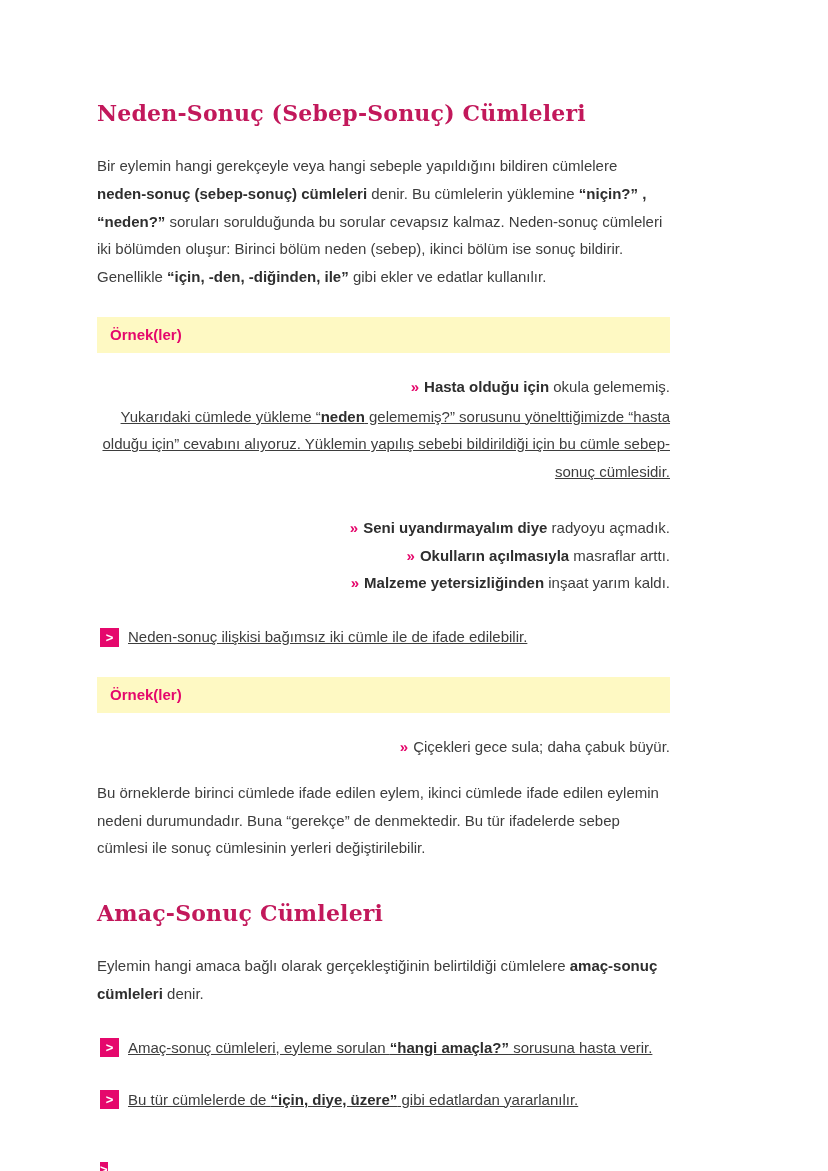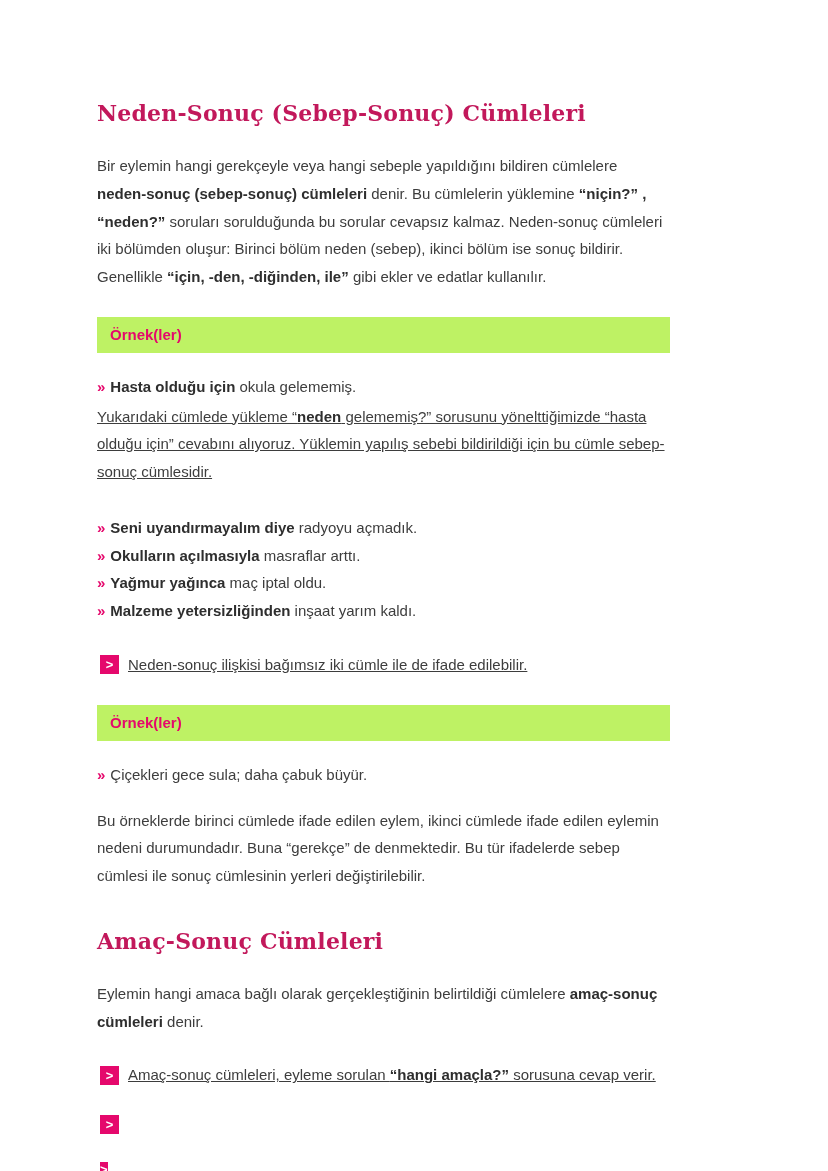--- a/index.html
+++ b/index.html
@@ -31,33 +31,34 @@
   h1.doc-heading.second {
     margin-top: 38px;
   }
   p.body-text {
     font-size: 15px;
     line-height: 1.85;
     margin: 0 0 18px 0;
   }
   .b { font-weight: 700; color: #2e2e2e; }
   .example-bar {
-    background: #bef264;
+    background: #fef9c3;
     padding: 9px 13px;
     margin: 26px 0 20px 0;
   }
   .example-bar .example-label {
     color: #e5086c;
     font-weight: 700;
     font-size: 15px;
   }
   .bullet-line {
     font-size: 15px;
     line-height: 1.85;
     margin: 0;
+    text-align: right;
   }
   .bullet-group { margin: 0 0 18px 0; }
   .bullet-marker {
     color: #e5086c;
     font-weight: 700;
     margin-right: 5px;
   }
   .explain {
     margin-top: 2px;
     text-decoration: underline;
@@ -107,21 +108,20 @@
   <div class="bullet-group">
     <p class="bullet-line"><span class="bullet-marker">»</span><span><span class="b">Hasta olduğu için</span><span> okula gelememiş.</span></span></p>
     <p class="bullet-line explain"><span>Yukarıdaki cümlede yükleme “</span><span class="b">neden</span><span> gelememiş?” sorusunu yönelttiğimizde “hasta olduğu için” cevabını alıyoruz. Yüklemin yapılış sebebi bildirildiği için bu cümle sebep-sonuç cümlesidir.</span></p>
   </div>
 
   <div class="spacer-lg"></div>
 
   <div class="bullet-group">
     <p class="bullet-line"><span class="bullet-marker">»</span><span><span class="b">Seni uyandırmayalım diye</span><span> radyoyu açmadık.</span></span></p>
     <p class="bullet-line"><span class="bullet-marker">»</span><span><span class="b">Okulların açılmasıyla</span><span> masraflar arttı.</span></span></p>
-    <p class="bullet-line"><span class="bullet-marker">»</span><span><span class="b">Yağmur yağınca</span><span> maç iptal oldu.</span></span></p>
     <p class="bullet-line"><span class="bullet-marker">»</span><span><span class="b">Malzeme yetersizliğinden</span><span> inşaat yarım kaldı.</span></span></p>
   </div>
 
   <div class="note-row">
     <span class="note-icon">&gt;</span>
     <span class="note-text"><span>Neden-sonuç ilişkisi bağımsız iki cümle ile de ifade edilebilir.</span></span>
   </div>
 
   <div class="example-bar">
     <span class="example-label">Örnek(ler)</span>
@@ -132,24 +132,25 @@
   </div>
 
   <p class="body-text"><span>Bu örneklerde birinci cümlede ifade edilen eylem, ikinci cümlede ifade edilen eylemin nedeni durumundadır. Buna “gerekçe” de denmektedir. Bu tür ifadelerde sebep cümlesi ile sonuç cümlesinin yerleri değiştirilebilir.</span></p>
 
   <h1 class="doc-heading second">Amaç-Sonuç Cümleleri</h1>
 
   <p class="body-text"><span>Eylemin hangi amaca bağlı olarak gerçekleştiğinin belirtildiği cümlelere </span><span class="b">amaç-sonuç cümleleri</span><span> denir.</span></p>
 
   <div class="note-row">
     <span class="note-icon">&gt;</span>
-    <span class="note-text"><span>Amaç-sonuç cümleleri, eyleme sorulan </span><span class="b">“hangi amaçla?”</span><span> sorusuna cevap verir.</span></span>
+    <span class="note-text"><span>Amaç-sonuç cümleleri, eyleme sorulan </span><span class="b">“hangi amaçla?”</span><span> sorusuna hasta verir.</span></span>
   </div>
 
   <div class="note-row">
     <span class="note-icon">&gt;</span>
+    <span class="note-text"><span>Bu tür cümlelerde de </span><span class="b">“için, diye, üzere”</span><span> gibi edatlardan yararlanılır.</span></span>
   </div>
 
 </div>
 
 <div class="cutoff-note">
   <span class="note-icon">&gt;</span>
 </div>
 
 </body></html>

